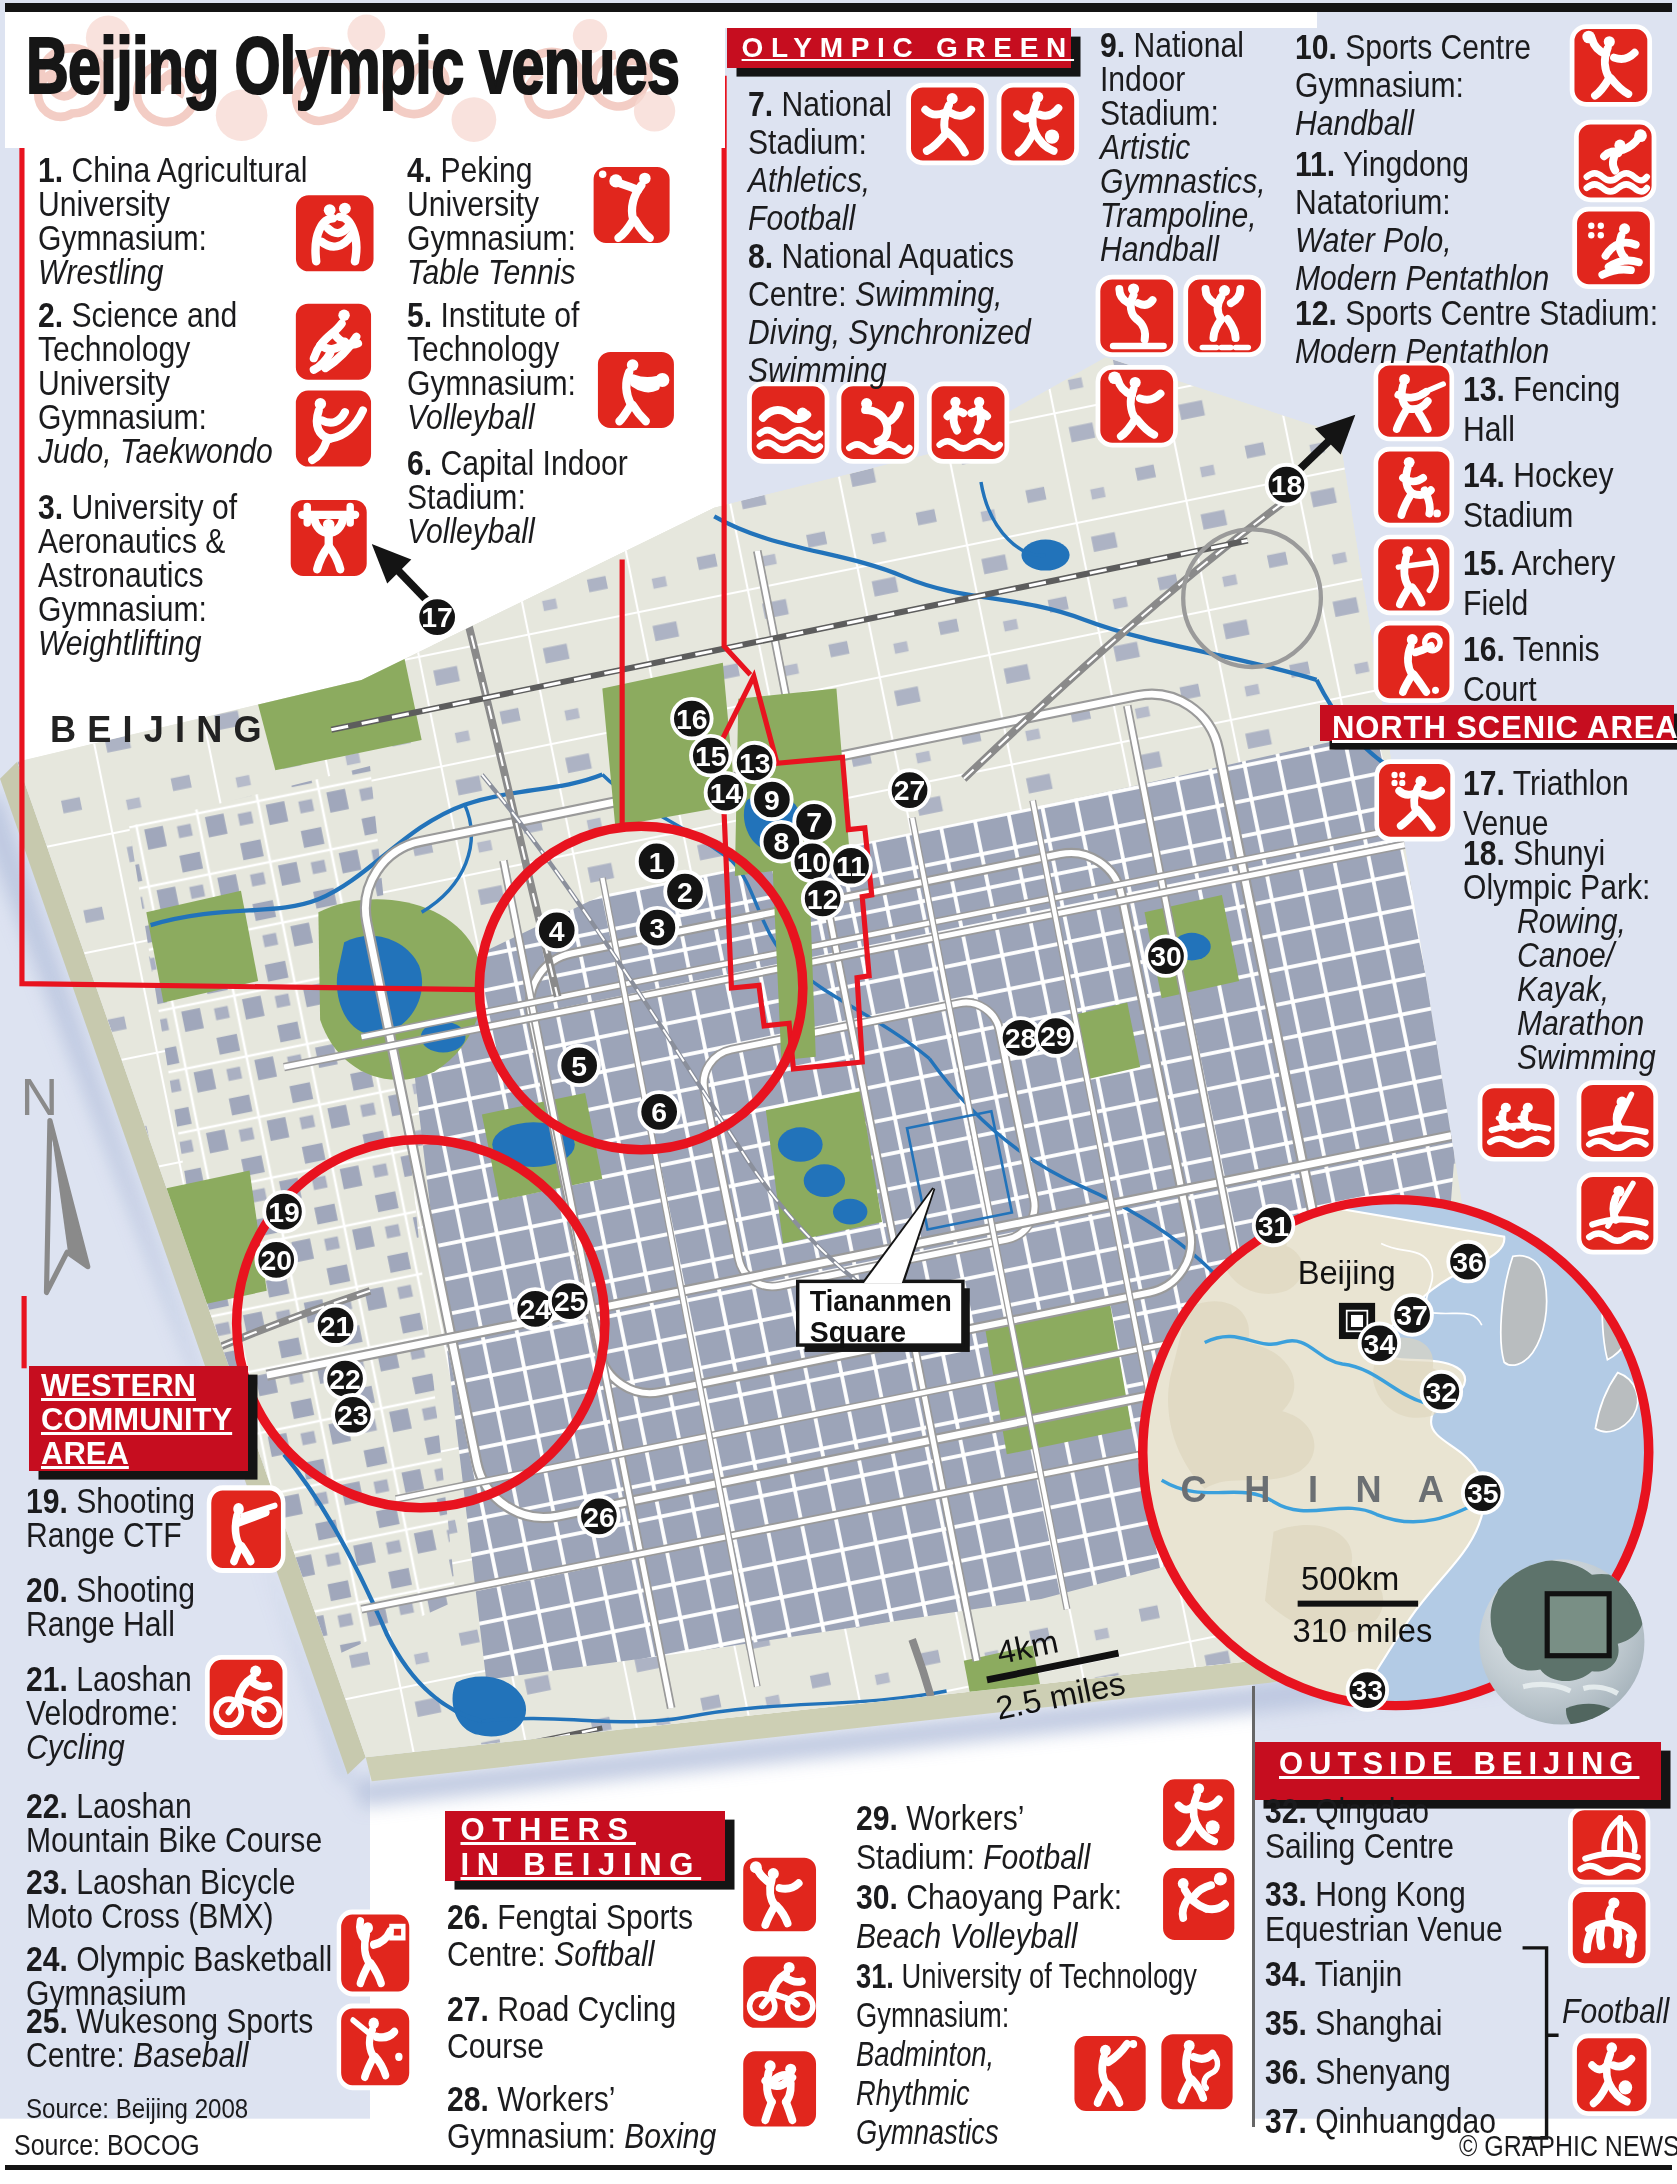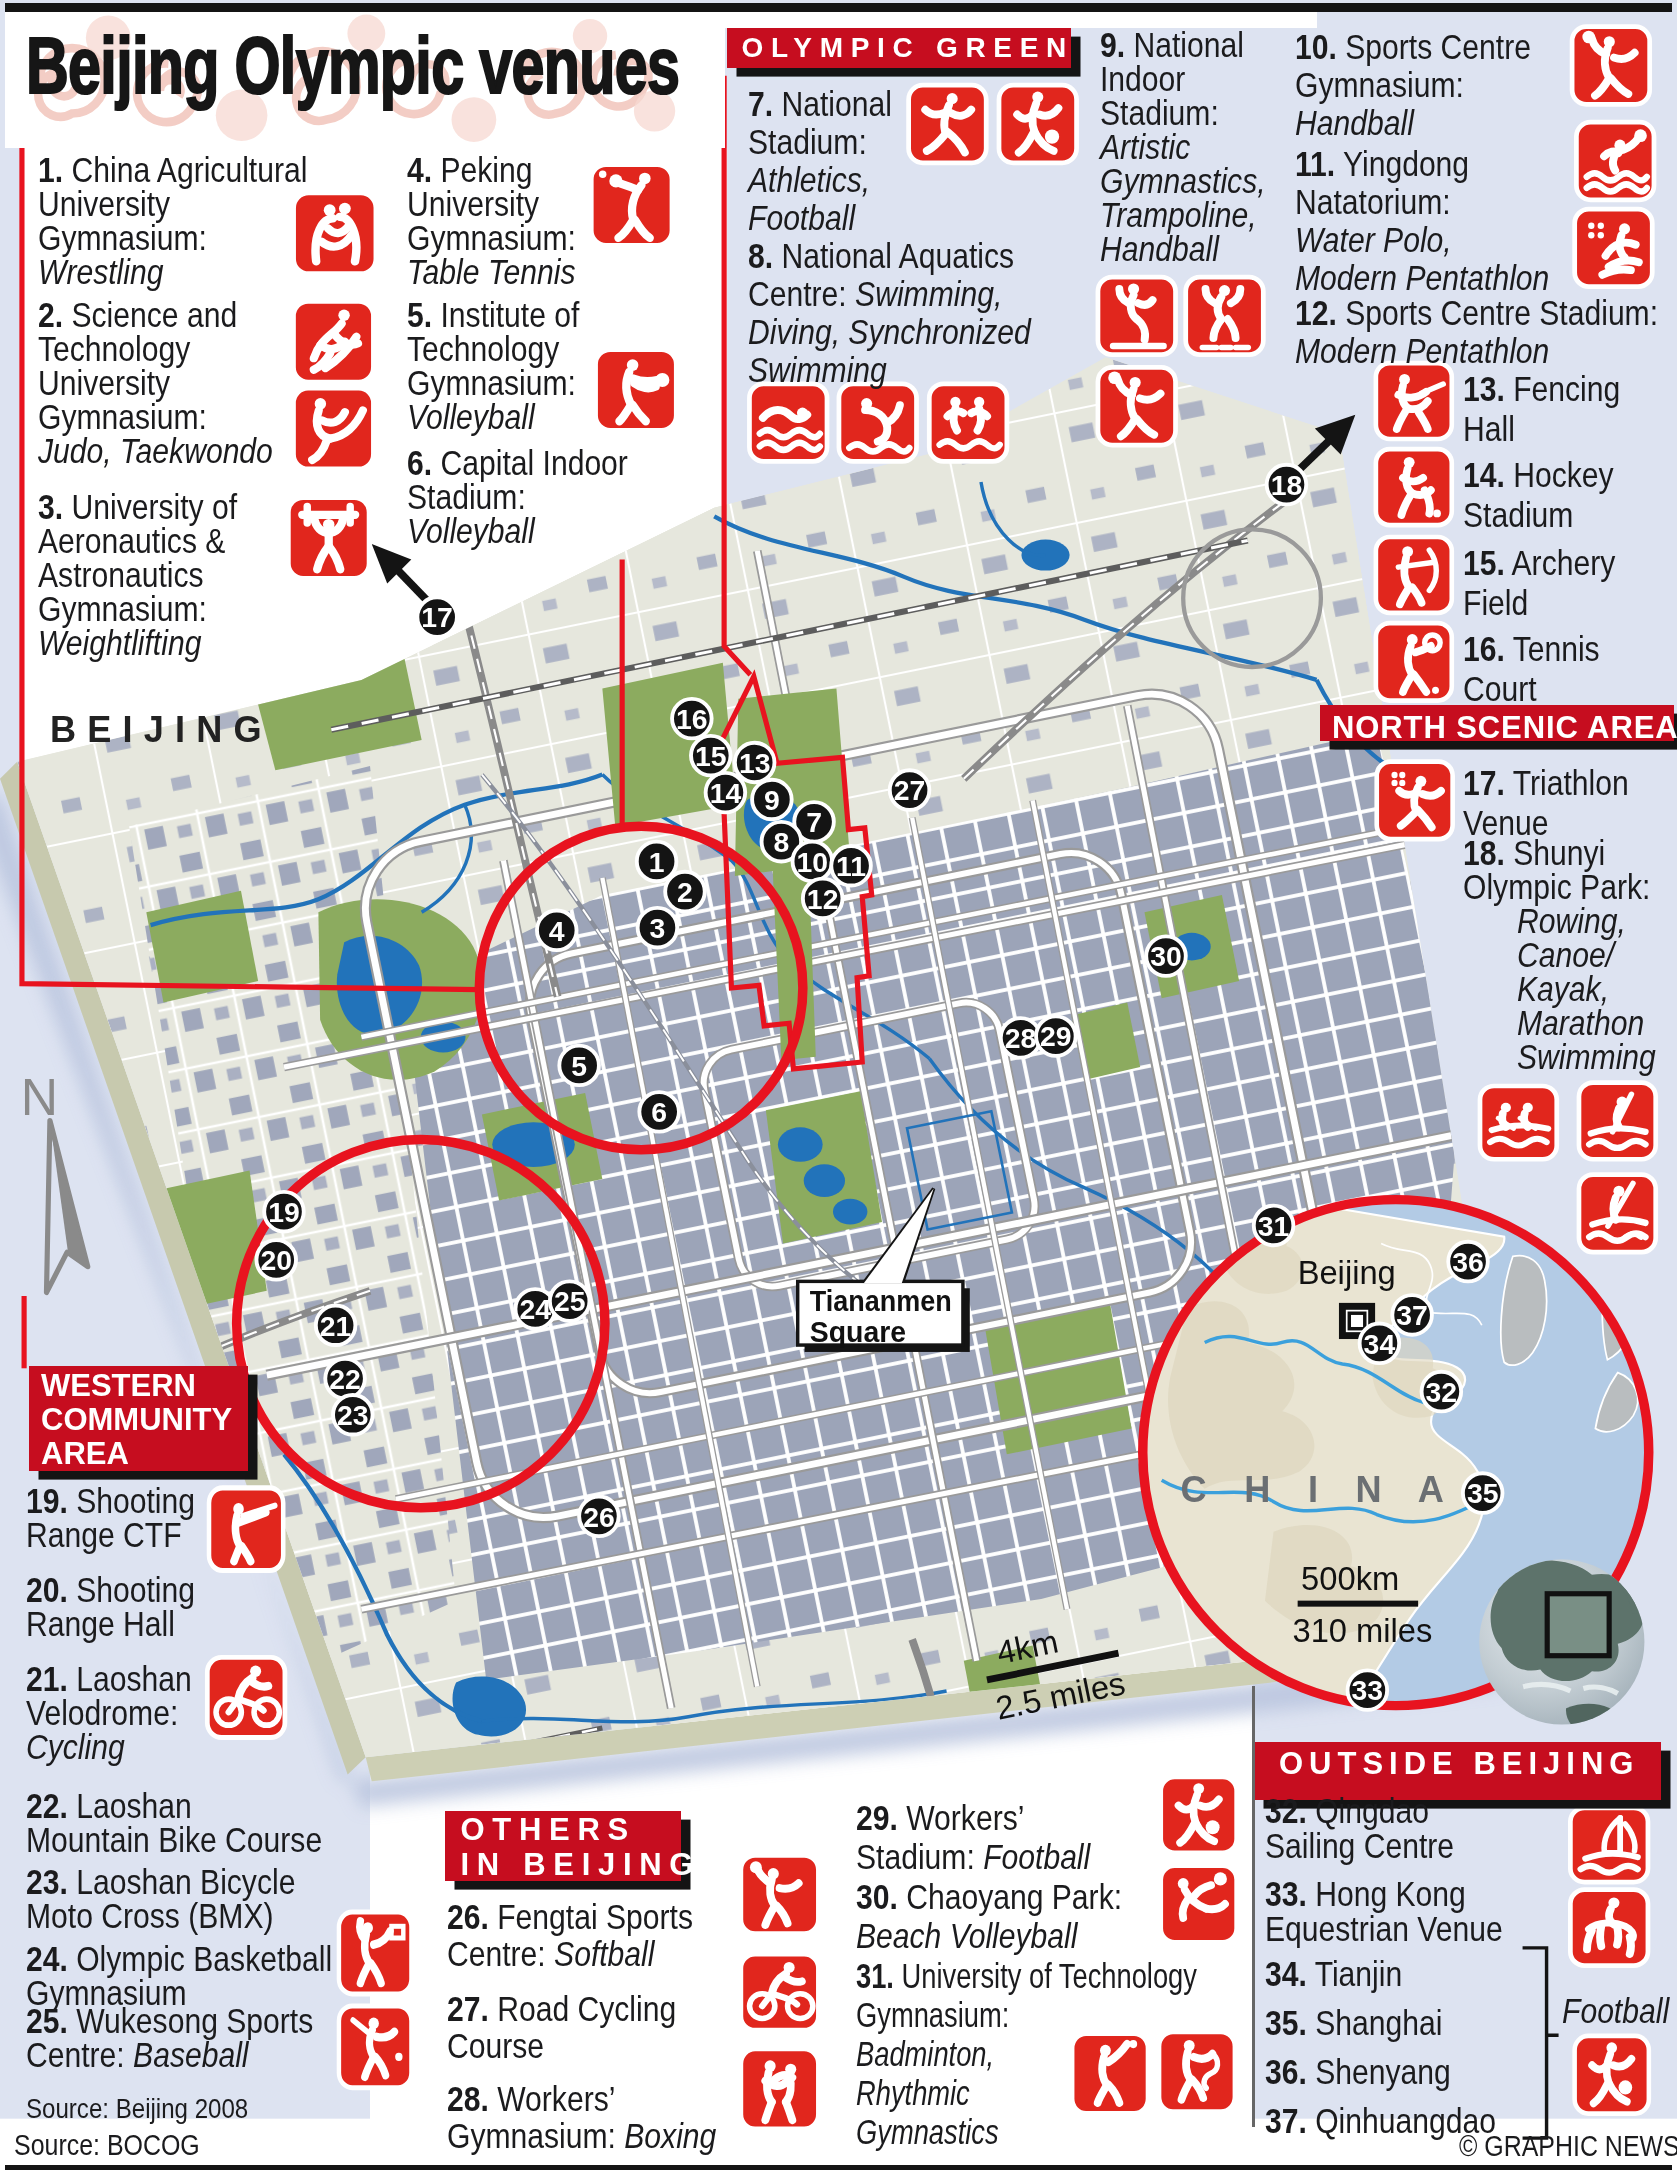--- a/index.html
+++ b/index.html
@@ -3,21 +3,21 @@
 <meta charset="utf-8">
 <style>
 html,body{margin:0;padding:0;}
 #page{position:relative;width:1678px;height:2185px;background:#dde3f1;font-family:"Liberation Sans",sans-serif;overflow:hidden;}
 .abs{position:absolute;}
 .t{position:absolute;font-size:35px;line-height:34px;color:#1b1b1d;white-space:nowrap;transform:scaleX(0.86);transform-origin:0 0;}
 .t b{font-weight:bold;}
 .t i{font-style:italic;}
 .lh44{line-height:38px;}
 .hd{position:absolute;background:#c60d1f;color:#ffffff;font-weight:bold;white-space:nowrap;}
-.sh{box-shadow:9.5px 8.6px 0 #141414;}
+.sh{box-shadow:9.5px 8.6px 0 #141414;text-decoration:underline;}
 #svgart{position:absolute;left:0;top:0;}
 </style>
 </head>
 <body>
 <div id="page">
 
 <svg id="svgart" width="1678" height="2185" viewBox="0 0 1950 2539">
 <defs>
 <clipPath id="plateClip">
           <path d="M20,885 L420,790 L830,590 L1090,525 L1285,415 L1556,504 L1700,1405 L1733,1900 L425,2042 Z"></path>
@@ -945,21 +945,21 @@
 
 <div class="t" style="left:26px;top:24px;font-size:80px;line-height:83px;font-weight:bold;color:#161616;letter-spacing:-0.9px;transform:scaleX(0.74);transform-origin:0 0;-webkit-text-stroke:2.2px #161616;">Beijing Olympic venues</div>
 
 
 <div class="hd sh" style="left:727px;top:27.5px;width:344px;height:40px;font-size:28px;line-height:40px;letter-spacing:7.7px;padding-left:14.6px;box-sizing:border-box;">OLYMPIC GREEN</div>
 
 <div class="hd sh" style="left:1320px;top:705px;width:354px;height:36px;font-size:31px;line-height:46px;letter-spacing:0.9px;padding-left:12px;box-sizing:border-box;">NORTH SCENIC AREA</div>
 
 <div class="hd sh" style="left:29px;top:1366px;width:219px;height:105px;font-size:31px;line-height:34px;padding:2.6px 0 0 12px;box-sizing:border-box;">WESTERN<br>COMMUNITY<br>AREA</div>
 
-<div class="hd sh" style="left:445px;top:1811px;width:236px;height:70px;font-size:31px;line-height:35px;letter-spacing:7.7px;padding:0.9px 0 0 15.5px;box-sizing:border-box;">OTHERS<br>IN BEIJING</div>
+<div class="hd sh" style="left:445px;top:1811px;width:280px;height:70px;font-size:31px;line-height:35px;letter-spacing:7.7px;padding:0.9px 0 0 15.5px;box-sizing:border-box;">OTHERS<br>IN BEIJING</div>
 
 <div class="hd sh" style="left:1254px;top:1742px;width:407px;height:58px;font-size:31px;line-height:43px;letter-spacing:6px;padding-left:25px;box-sizing:border-box;">OUTSIDE BEIJING</div>
 
 <div class="t" style="left:38px;top:153px;"><b>1.</b> China Agricultural<br>University<br>Gymnasium:<br><i>Wrestling</i></div>
 
 <div class="t" style="left:38px;top:298px;"><b>2.</b> Science and<br>Technology<br>University<br>Gymnasium:<br><i>Judo, Taekwondo</i></div>
 
 <div class="t" style="left:38px;top:490px;"><b>3.</b> University of<br>Aeronautics &amp;<br>Astronautics<br>Gymnasium:<br><i>Weightlifting</i></div>
 
 <div class="t" style="left:407px;top:153px;"><b>4.</b> Peking<br>University<br>Gymnasium:<br><i>Table Tennis</i></div>

